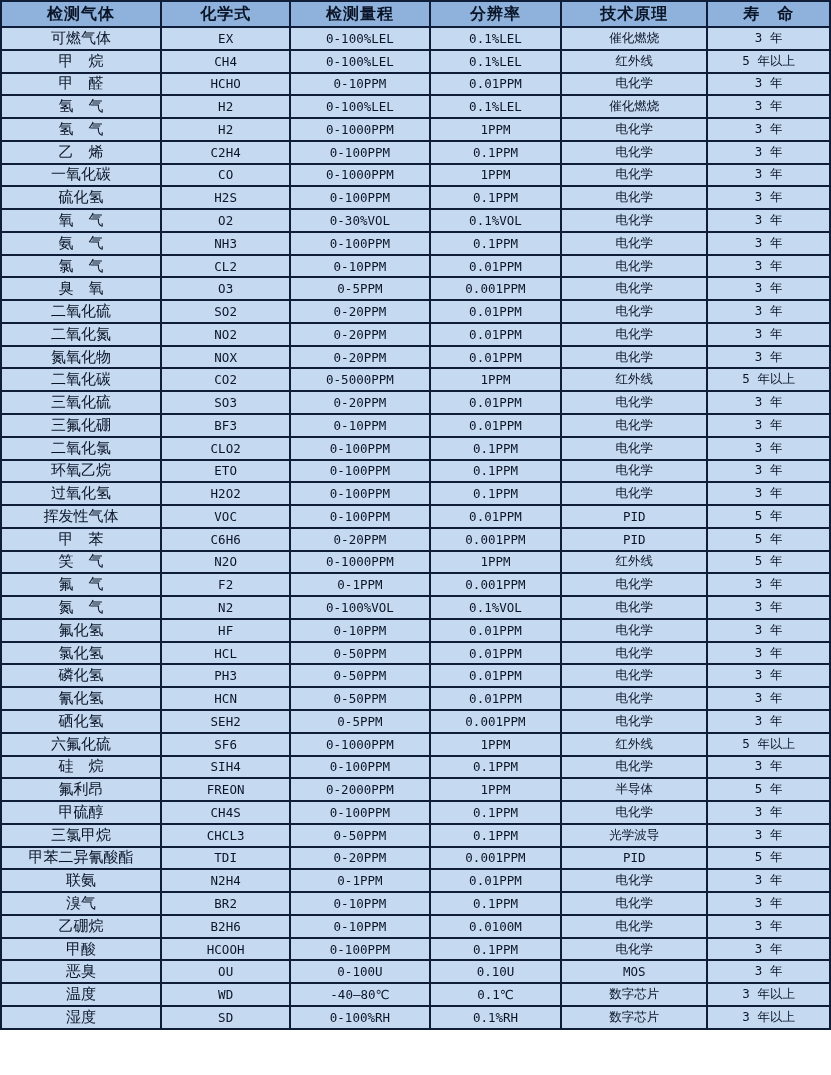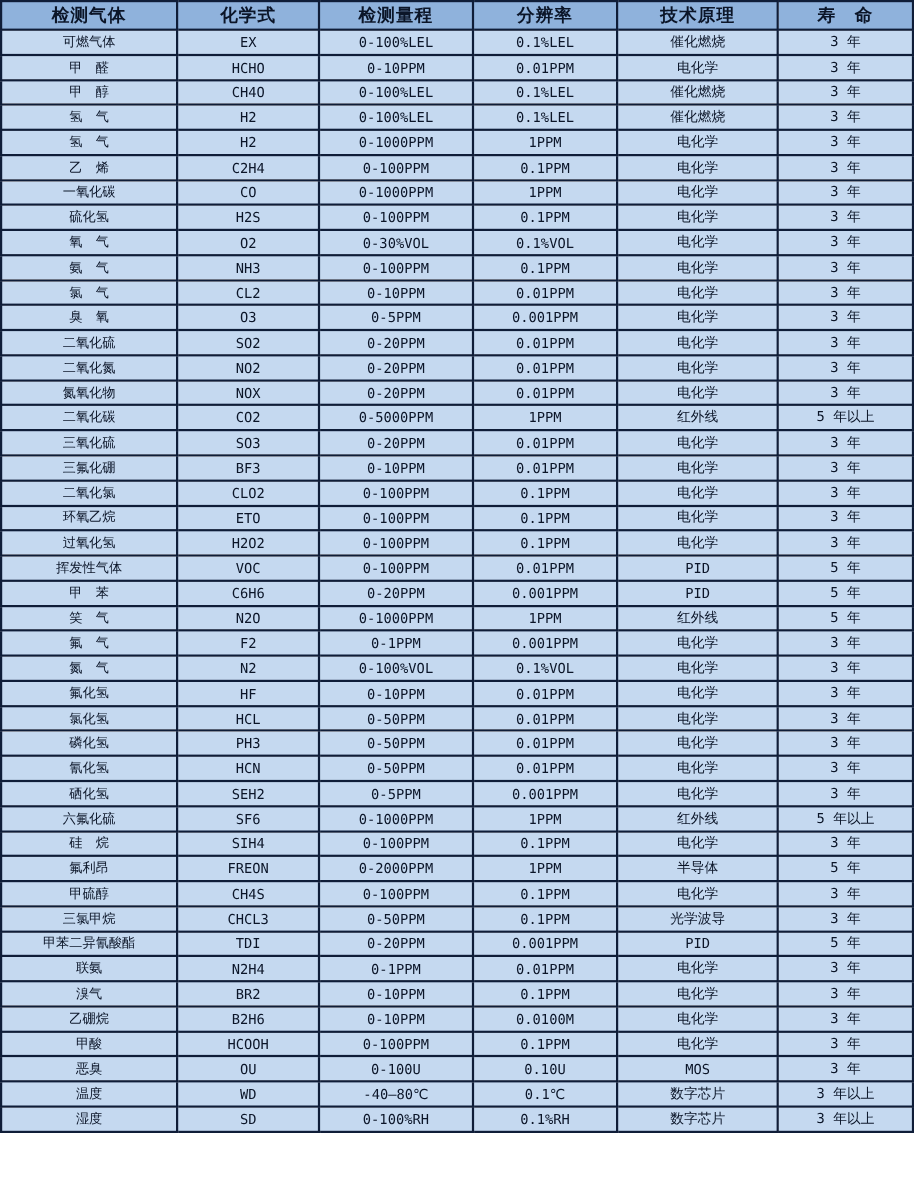--- a/index.html
+++ b/index.html
@@ -32,21 +32,21 @@
     font-size:16px;
     height:24px;
     letter-spacing:1px;
   }
   tbody td{
     background:var(--row-bg);
     font-size:12.5px;
     height:17px;
   }
   tbody td.gas-name{
-    font-size:12px;
+    font-size:15px;
   }
 </style>
 </head>
 <body>
 
 <table>
   <colgroup>
     <col style="width:19.3%">
     <col style="width:15.6%">
     <col style="width:16.8%">
@@ -67,33 +67,33 @@
   <tbody>
       <tr>
         <td class="gas-name">可燃气体</td>
         <td>EX</td>
         <td>0-100%LEL</td>
         <td>0.1%LEL</td>
         <td>催化燃烧</td>
         <td>3 年</td>
       </tr>
       <tr>
+        <td class="gas-name">甲　烷</td>
+        <td>CH4</td>
+        <td>0-100%LEL</td>
+        <td>0.1%LEL</td>
+        <td>红外线</td>
+        <td>5 年以上</td>
+      </tr>
+      <tr>
         <td class="gas-name">甲　醛</td>
         <td>HCHO</td>
         <td>0-10PPM</td>
         <td>0.01PPM</td>
         <td>电化学</td>
-        <td>3 年</td>
-      </tr>
-      <tr>
-        <td class="gas-name">甲　醇</td>
-        <td>CH4O</td>
-        <td>0-100%LEL</td>
-        <td>0.1%LEL</td>
-        <td>催化燃烧</td>
         <td>3 年</td>
       </tr>
       <tr>
         <td class="gas-name">氢　气</td>
         <td>H2</td>
         <td>0-100%LEL</td>
         <td>0.1%LEL</td>
         <td>催化燃烧</td>
         <td>3 年</td>
       </tr>

